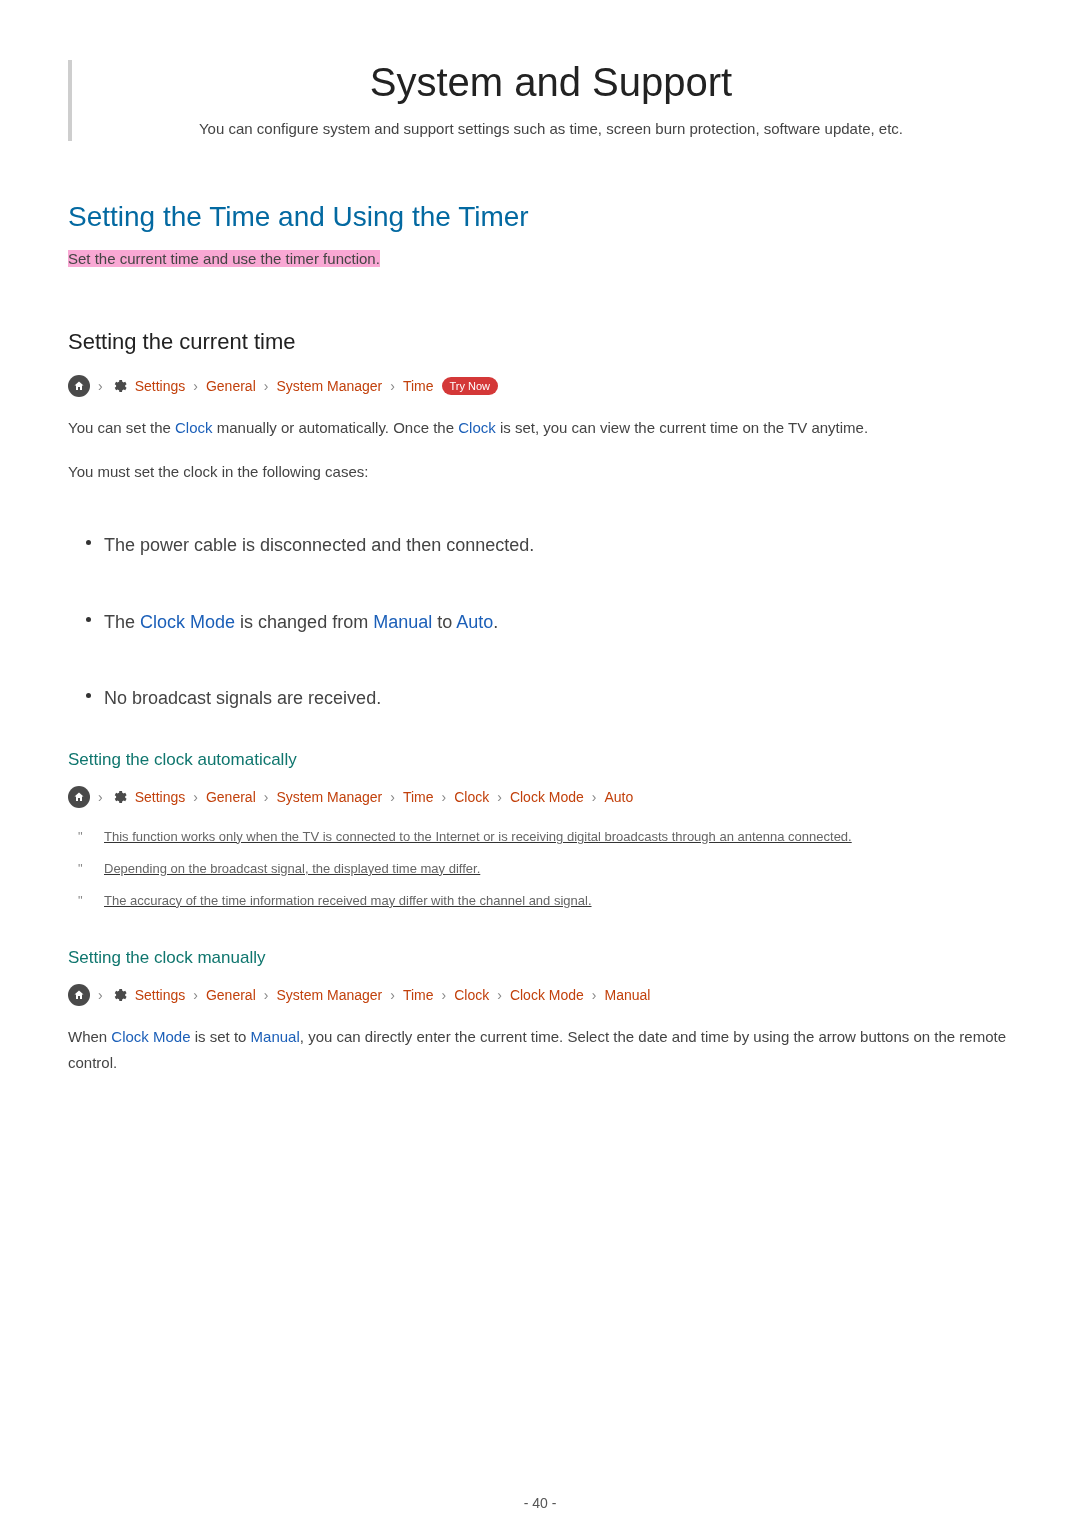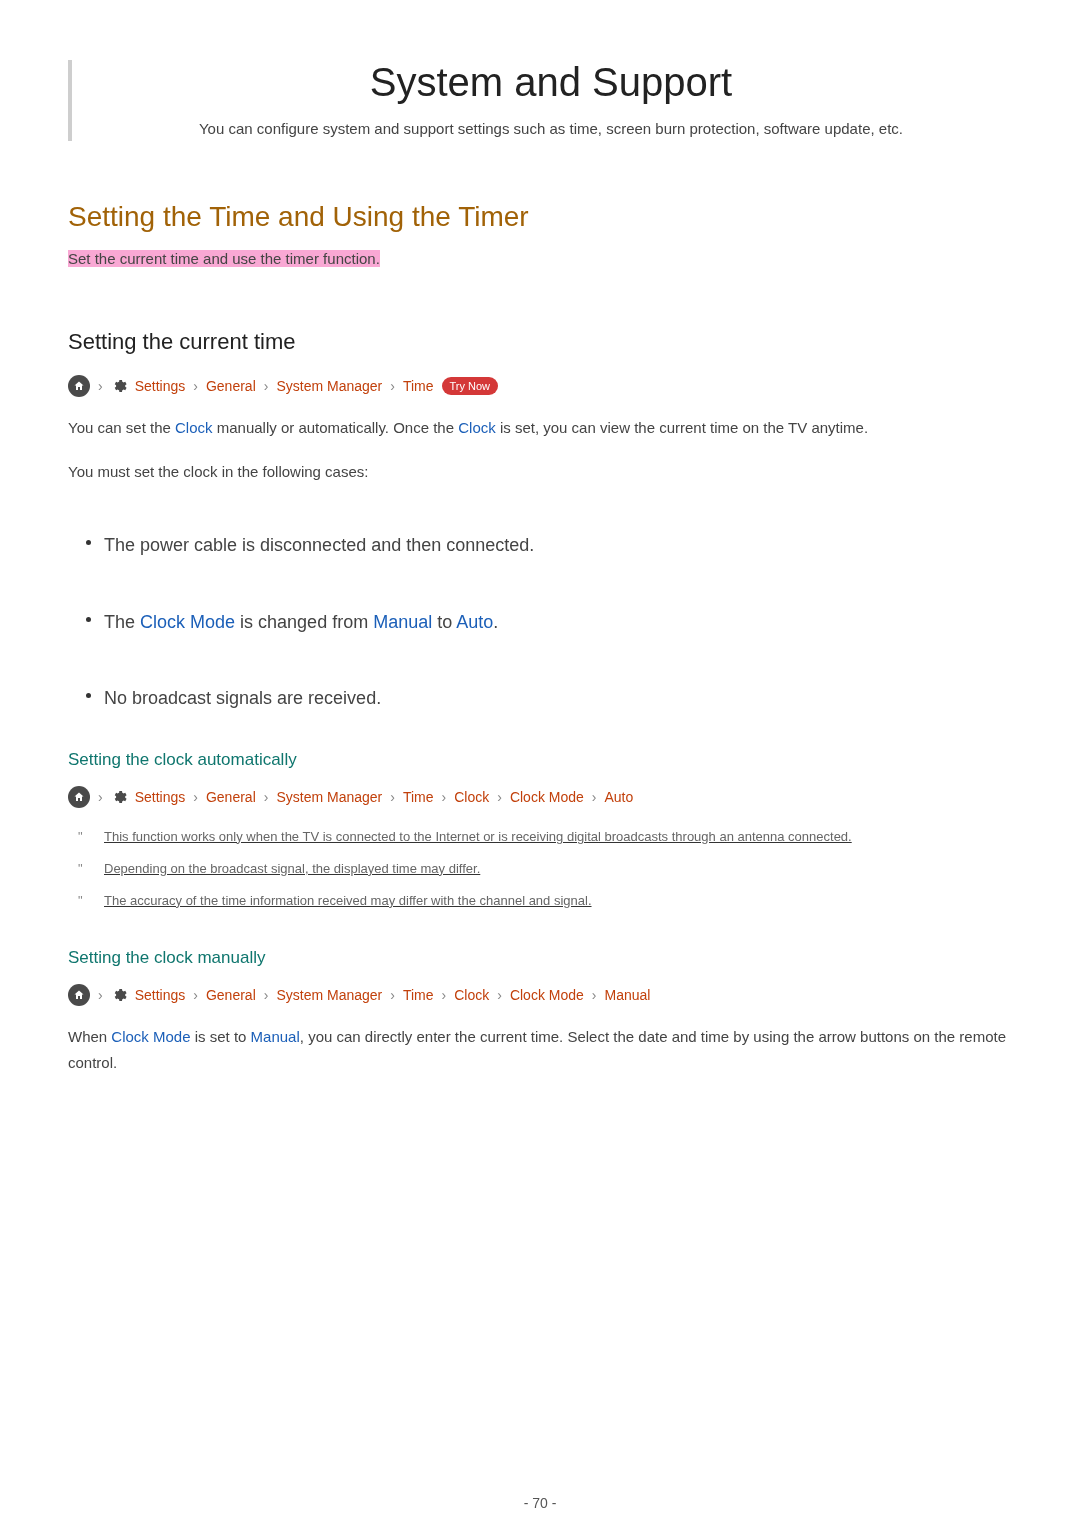--- a/index.html
+++ b/index.html
@@ -27,21 +27,21 @@
       margin-bottom: 12px;
     }
     .main-subtitle {
       font-size: 15px;
       color: #444;
       line-height: 1.6;
     }
     .section-title {
       font-size: 28px;
       font-weight: 400;
-      color: #a16207;
+      color: #0369a1;
       margin-bottom: 14px;
     }
     .section-subtitle {
       font-size: 15px;
       color: #444;
       background: #f9a8d4;
       display: inline;
       line-height: 1.6;
     }
     .subsection {
@@ -287,13 +287,13 @@
       <span class="chevron">›</span>
       <span class="breadcrumb-link">Manual</span>
     </div>
 
     <p class="body-text">
       <span>When </span><span class="inline-link">Clock Mode</span><span> is set to </span><span class="inline-link">Manual</span><span>, you can directly enter the current time. Select the date and time by using the arrow buttons on the remote control.</span>
     </p>
   </div>
 </div>
 
-<div class="page-number">- 70 -</div>
+<div class="page-number">- 40 -</div>
 
 </body></html>

